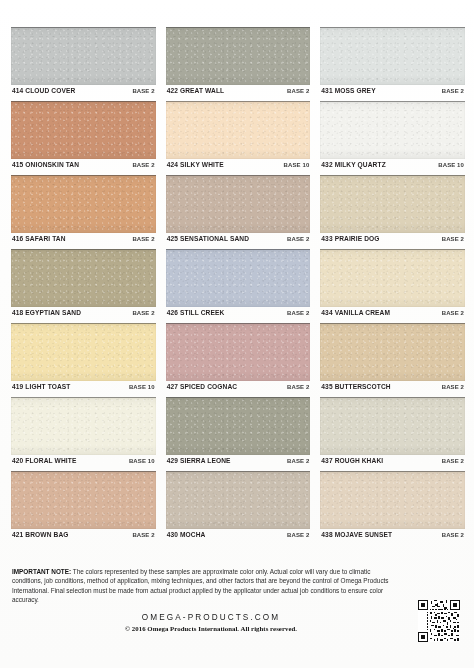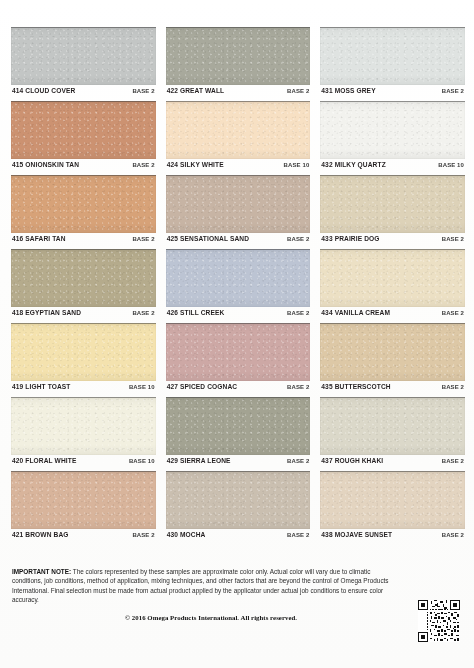--- a/index.html
+++ b/index.html
@@ -315,20 +315,21 @@
           <span class="chip-base">BASE 2</span>
         </div>
       </div>
     </div>
 
   <div id="footer-note">
     <span class="lead">IMPORTANT NOTE:</span><span> The colors represented by these samples are approximate color only. Actual color will vary due to climatic conditions, job conditions, method of application, mixing techniques, and other factors that are beyond the control of Omega Products International. Final selection must be made from actual product applied by the applicator under actual job conditions to ensure color accuracy.</span>
   </div>
 
   <div id="footer-brand">
+    <div id="brand-url">OMEGA-PRODUCTS.COM</div>
     <div id="brand-copy">© 2016 Omega Products International. All rights reserved.</div>
   </div>
 
   <div id="qr-code">
     <svg width="42" height="42" viewBox="0 0 29 29" shape-rendering="crispEdges" aria-label="qr">
       <rect width="29" height="29" fill="#ffffff"></rect>
       <g fill="#111111">
 
         <rect x="0" y="0" width="7" height="1"></rect>
           <rect x="0" y="6" width="7" height="1"></rect>

